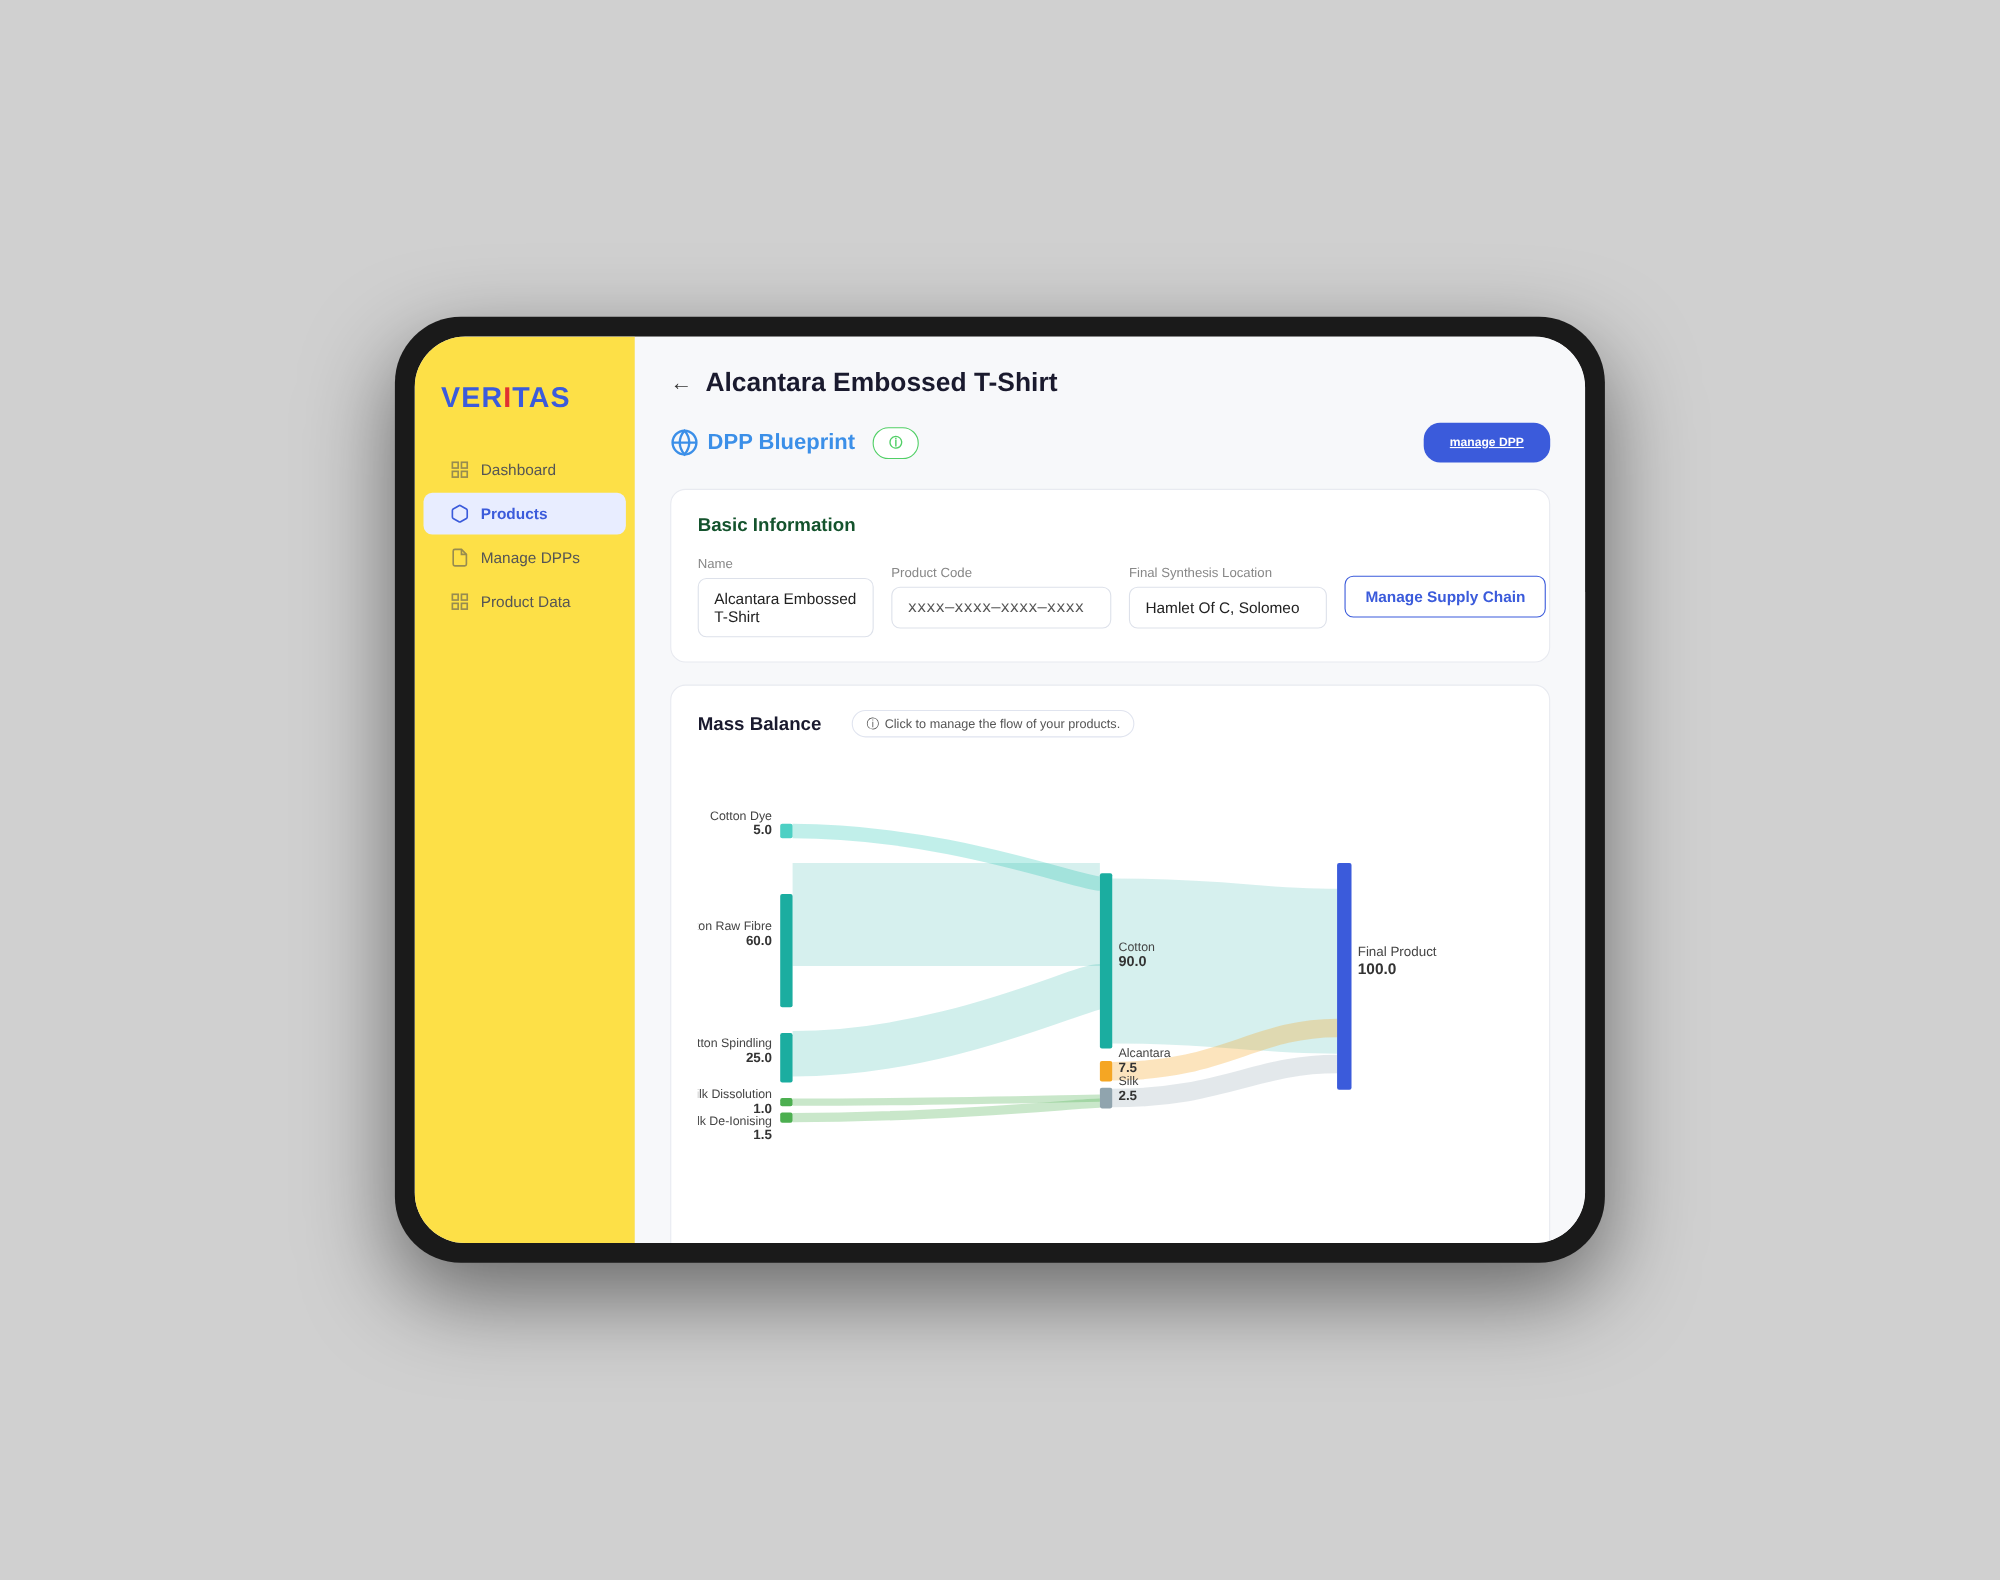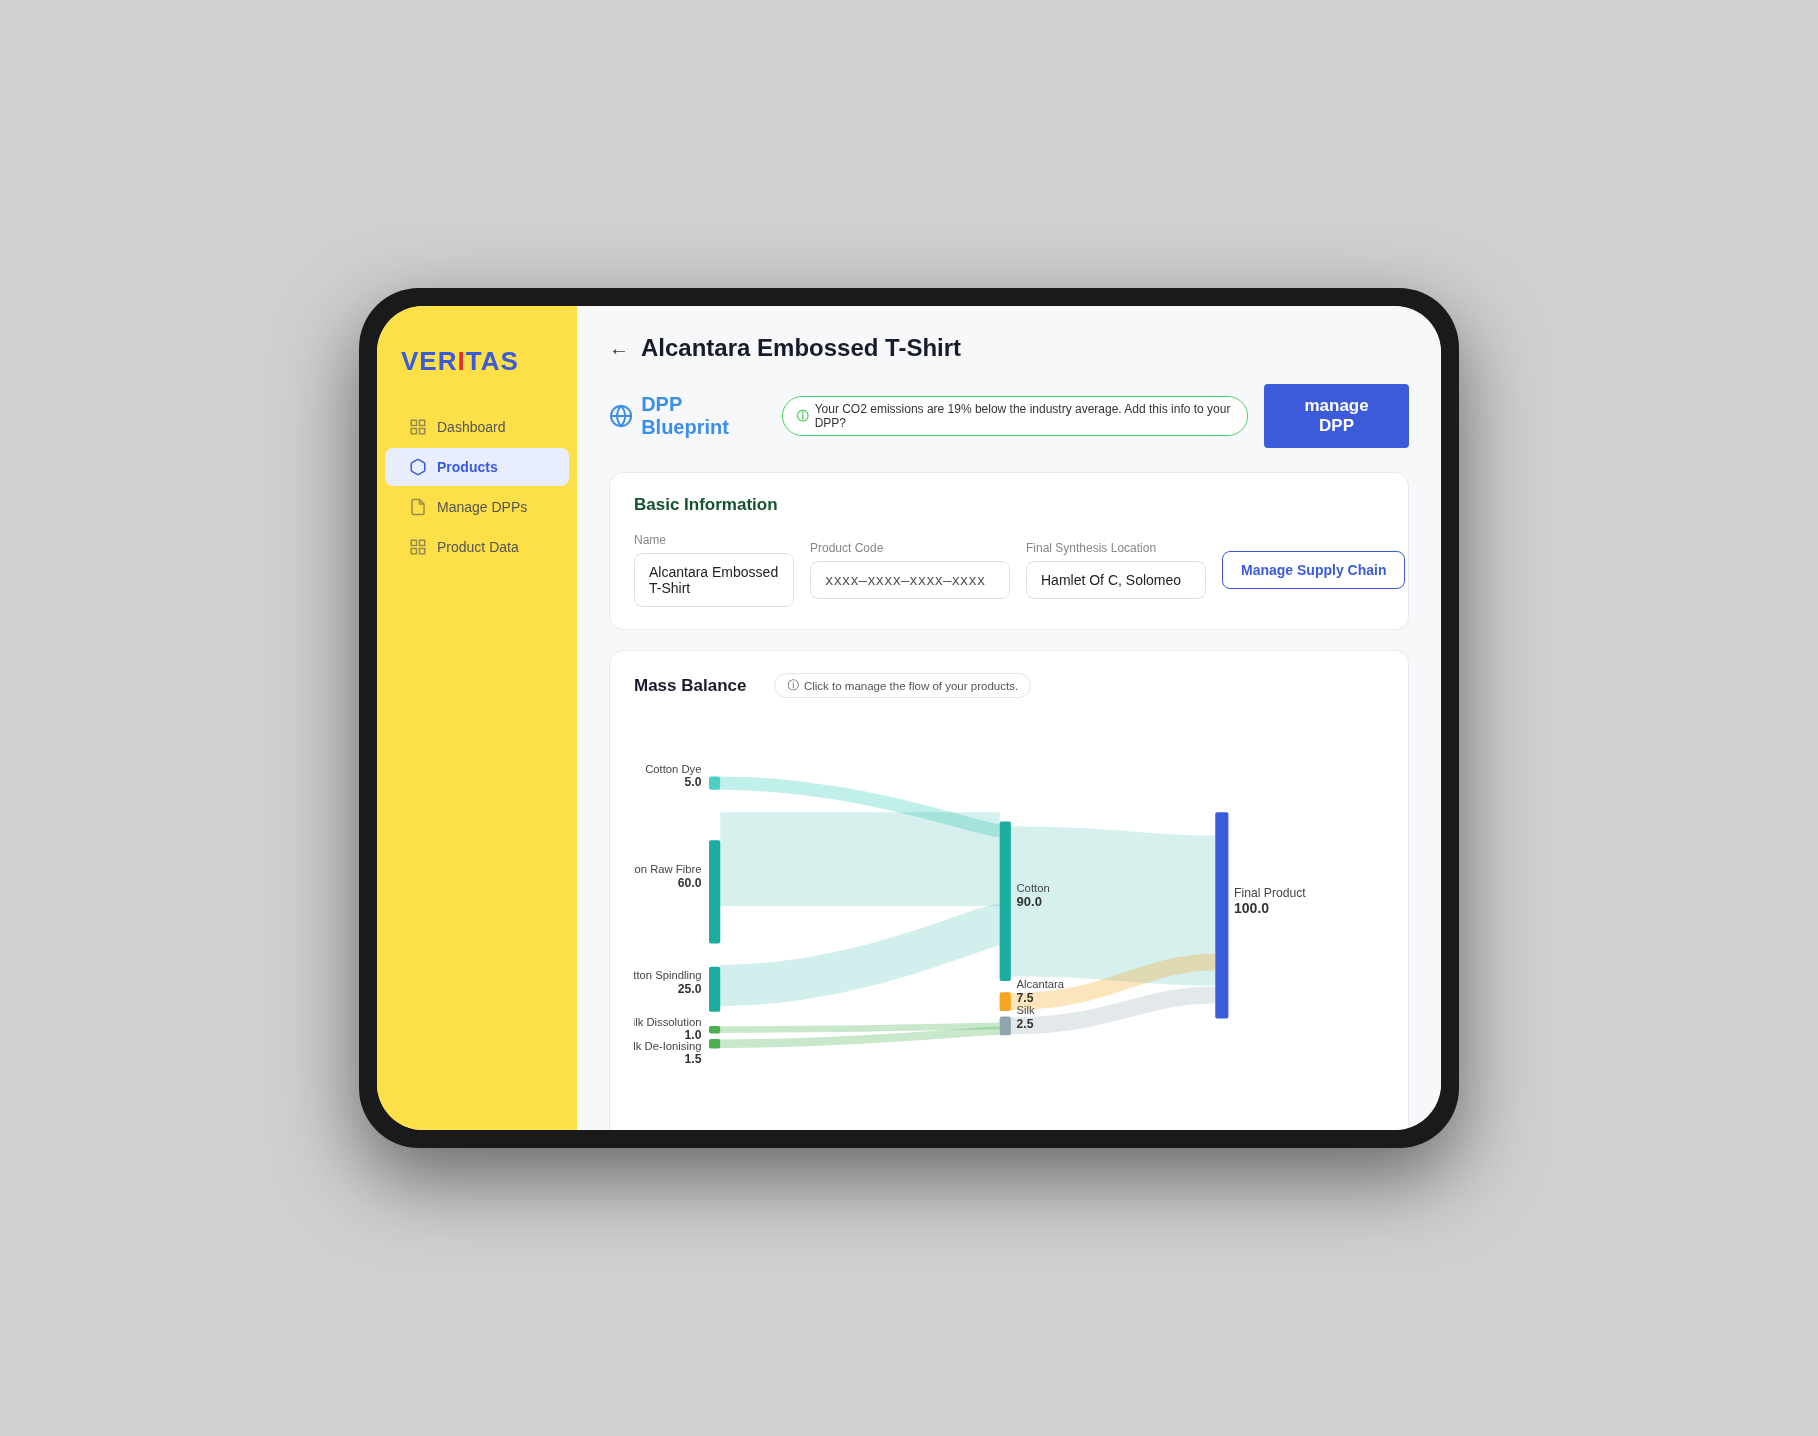--- a/index.html
+++ b/index.html
@@ -125,25 +125,26 @@
     }
     .co2-info-icon {
       color: #51cf66;
       font-weight: bold;
     }
     .manage-dpp-btn {
       margin-left: auto;
       background: #3b5bdb;
       color: #fff;
       border: none;
-      border-radius: 4px;
+      border-radius: 15px;
       padding: 12px 24px;
-      font-size: 17px;
+      font-size: 11px;
       font-weight: 600;
       cursor: pointer;
+      text-decoration: underline;
     }
     
     .card {
       background: #fff;
       border-radius: 14px;
       border: 1px solid #e8eaf0;
       padding: 22px 24px;
       margin-bottom: 20px;
     }
     .card-title {
@@ -288,21 +289,20 @@
           <svg class="globe-icon" viewBox="0 0 24 24" fill="none" stroke="#3b8fe8" stroke-width="2">
             <circle cx="12" cy="12" r="10"></circle>
             <line x1="2" y1="12" x2="22" y2="12"></line>
             <path d="M12 2a15.3 15.3 0 0 1 4 10 15.3 15.3 0 0 1-4 10 15.3 15.3 0 0 1-4-10 15.3 15.3 0 0 1 4-10z"></path>
           </svg>
           <span>DPP Blueprint</span>
         </div>
 
         <div class="co2-badge">
           <span class="co2-info-icon">ⓘ</span>
-          <span>Your CO2 emissions are 19% below the industry average. Add this info to your DPP?</span>
         </div>
 
         <button class="manage-dpp-btn">manage DPP</button>
       </div>
 
       <div class="card">
         <div class="card-title">Basic Information</div>
         <div class="fields-row">
           <div class="field-group">
             <div class="field-label">Name</div>

